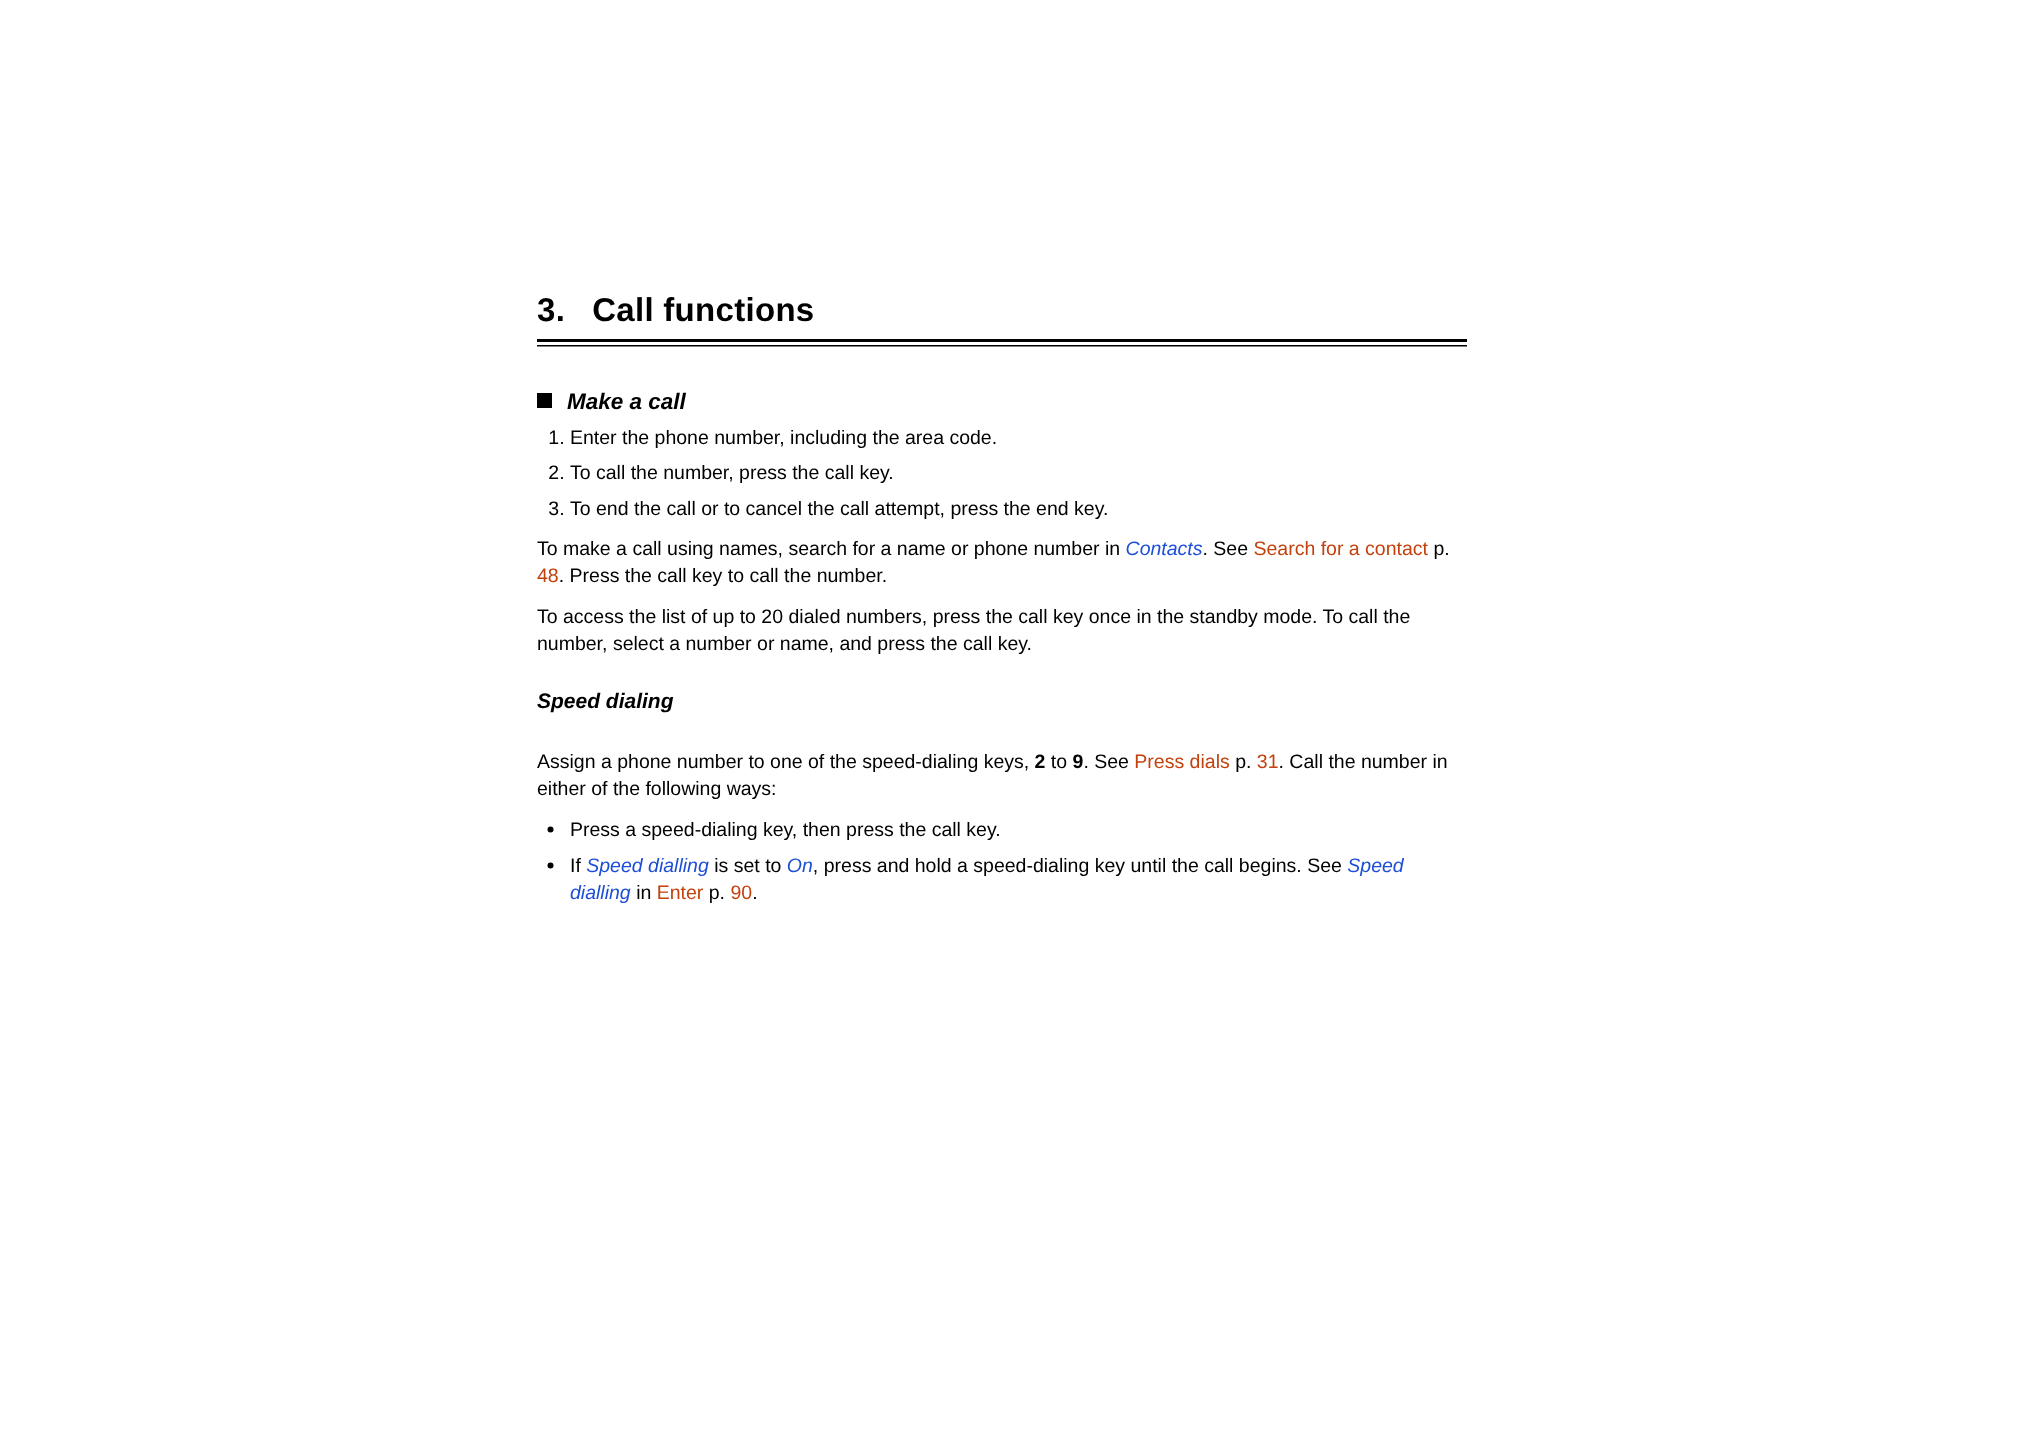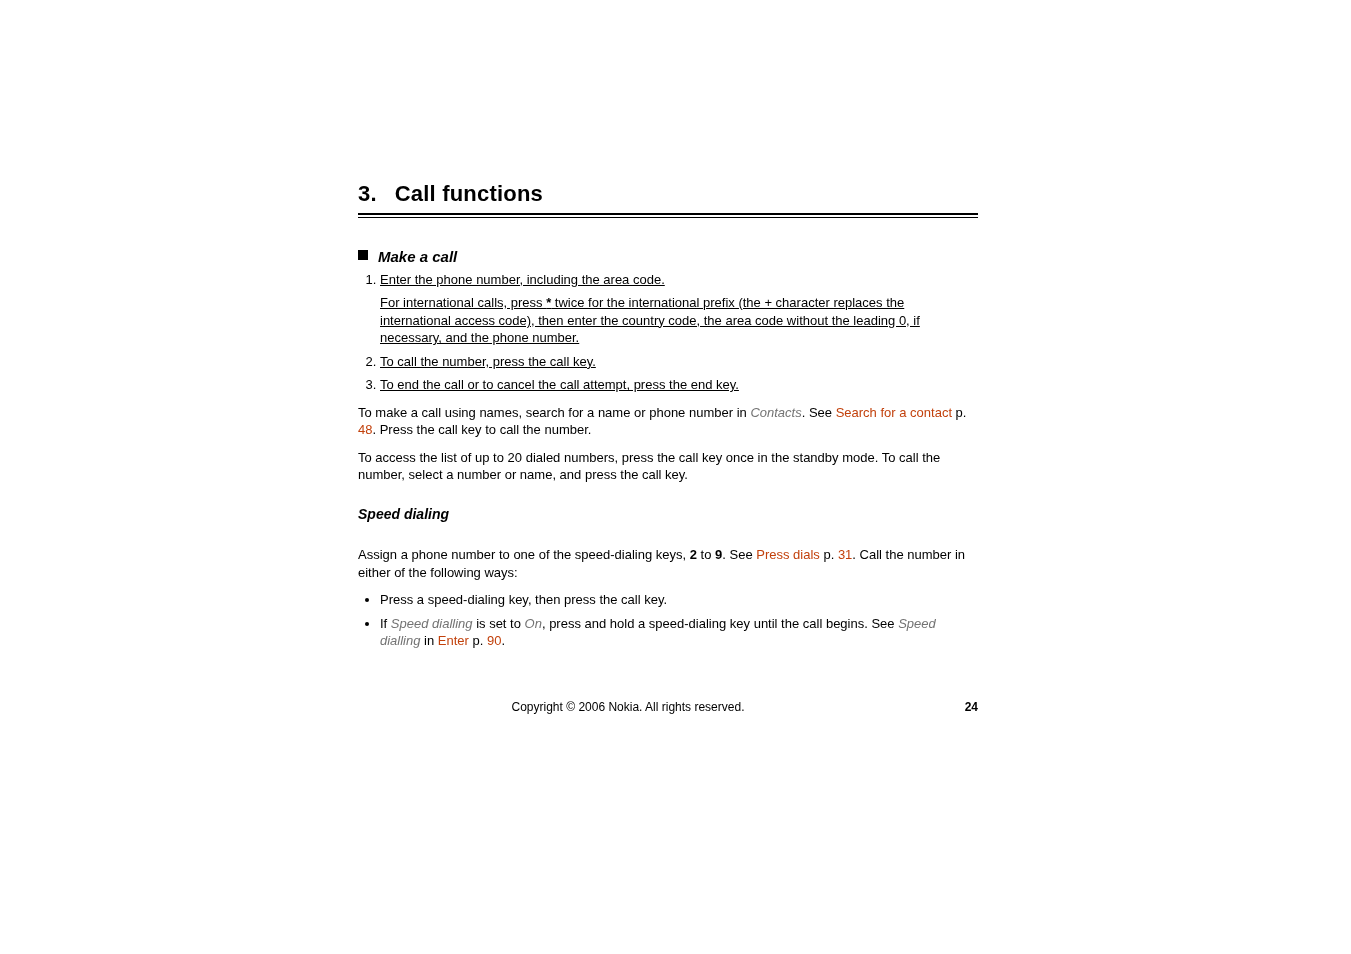--- a/index.html
+++ b/index.html
@@ -10,21 +10,21 @@
     color: #000;
   }
   .page {
     width: 1351px;
     min-height: 954px;
     position: relative;
   }
   .content {
     position: absolute;
     left: 358px;
-    top: 181px;
+    top: 194px;
     width: 620px;
   }
   h1.chapter-title {
     font-size: 22px;
     font-weight: 700;
     margin: 0 0 6px 0;
     letter-spacing: 0.2px;
   }
   .chapter-title .num {
     display: inline-block;
@@ -57,21 +57,20 @@
   }
   ol.steps {
     list-style: decimal;
     margin: 0 0 10px 0;
     padding-left: 22px;
     font-size: 13px;
     line-height: 1.35;
   }
   ol.steps li {
     margin-bottom: 6px;
-    text-decoration: underline;
   }
   ol.steps li .sub-para {
     display: block;
     margin-top: 6px;
   }
   p.body {
     font-size: 13px;
     line-height: 1.35;
     margin: 0 0 10px 0;
   }
@@ -86,21 +85,21 @@
     margin: 0 0 6px 0;
     padding-left: 22px;
     font-size: 13px;
     line-height: 1.35;
   }
   ul.bullets li {
     margin-bottom: 6px;
   }
   .ui-ref {
     font-style: italic;
-    color: #737373;
+    color: #1d4ed8;
   }
   .link {
     color: #c2410c;
   }
   .bold {
     font-weight: 700;
   }
   .footer {
     position: absolute;
     left: 358px;
@@ -133,21 +132,20 @@
     </h1>
     <div class="rule"></div>
 
     <h2 class="section-title">
       <span class="square"></span><span class="label">Make a call</span>
     </h2>
 
     <ol class="steps">
       <li>
         <span>Enter the phone number, including the area code.</span>
-        <span class="sub-para">For international calls, press <span class="bold">*</span> twice for the international prefix (the + character replaces the international access code), then enter the country code, the area code without the leading 0, if necessary, and the phone number.</span>
       </li>
       <li>
         <span>To call the number, press the call key.</span>
       </li>
       <li>
         <span>To end the call or to cancel the call attempt, press the end key.</span>
       </li>
     </ol>
 
     <p class="body">To make a call using names, search for a name or phone number in <span class="ui-ref">Contacts</span>. See <span class="link">Search for a contact</span> p. <span class="link">48</span>. Press the call key to call the number.</p>
@@ -157,17 +155,14 @@
 
     <p class="body">Assign a phone number to one of the speed-dialing keys, <span class="bold">2</span> to <span class="bold">9</span>. See <span class="link">Press dials</span> p. <span class="link">31</span>. Call the number in either of the following ways:</p>
 
     <ul class="bullets">
       <li>Press a speed-dialing key, then press the call key.</li>
       <li>If <span class="ui-ref">Speed dialling</span> is set to <span class="ui-ref">On</span>, press and hold a speed-dialing key until the call begins. See <span class="ui-ref">Speed dialling</span> in <span class="link">Enter</span> p. <span class="link">90</span>.</li>
     </ul>
 
   </div>
 
-  <div class="footer">
-    <span class="copy">Copyright © 2006 Nokia. All rights reserved.</span><span class="pagenum">24</span>
-  </div>
 
 </div>
 
 </body></html>

